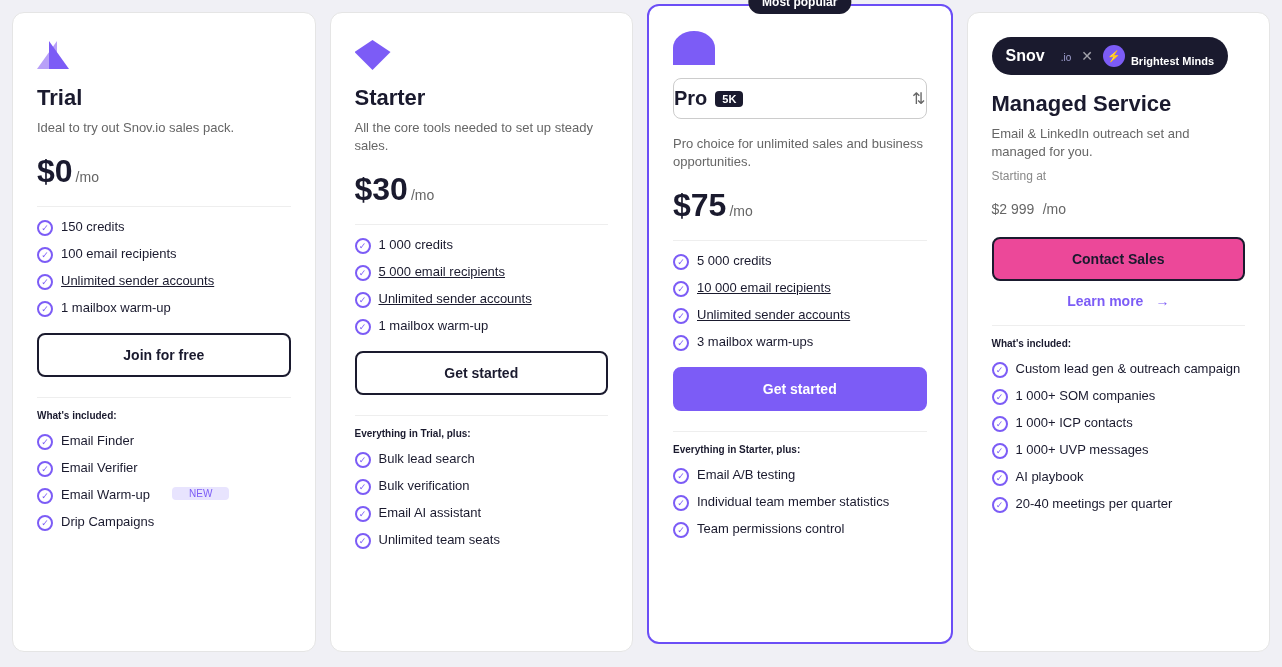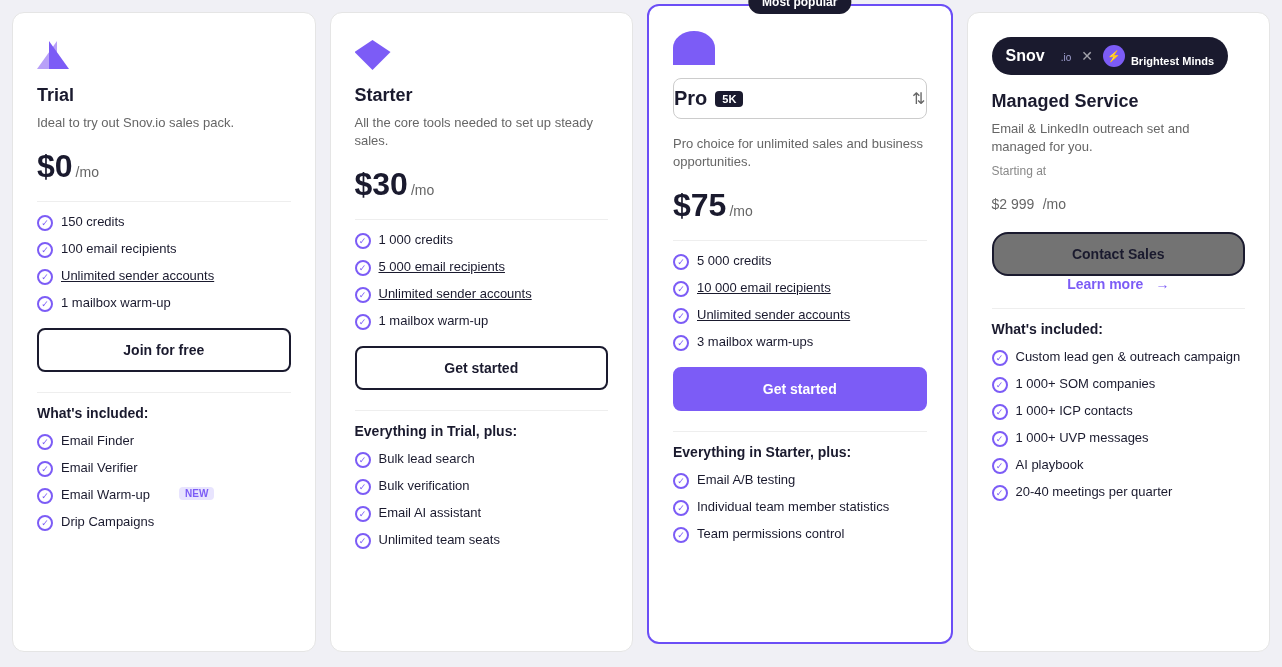--- a/index.html
+++ b/index.html
@@ -87,21 +87,21 @@
       clip-path: polygon(50% 0%, 100% 40%, 50% 100%, 0% 40%);
     }
     
     .icon-pro {
       width: 42px;
       height: 34px;
       background: #7c5cf6;
       border-radius: 50% 50% 0 0;
     }
     .plan-name {
-      font-size: 18px;
+      font-size: 22px;
       font-weight: 700;
       color: #1a1a2e;
       margin-bottom: 8px;
     }
     .plan-desc {
       font-size: 13px;
       color: #666;
       margin-bottom: 16px;
       line-height: 1.4;
     }
@@ -171,21 +171,21 @@
       background: #fff;
       border: 2px solid #1a1a2e;
       color: #1a1a2e;
     }
     .btn-filled {
       background: #7c5cf6;
       border: 2px solid #7c5cf6;
       color: #fff;
     }
     .section-title {
-      font-size: 14px;
+      font-size: 10px;
       font-weight: 700;
       color: #1a1a2e;
       margin-bottom: 12px;
     }
     
     .pro-selector {
       display: flex;
       align-items: center;
       justify-content: space-between;
       border: 1px solid #ccc;
@@ -276,48 +276,49 @@
     }
     .managed-price span {
       font-size: 14px;
       font-weight: 400;
       color: #666;
     }
     .btn-managed-outline {
       display: block;
       width: 100%;
       padding: 12px;
-      border-radius: 16px;
+      border-radius: 8px;
       font-size: 14px;
       font-weight: 600;
       cursor: pointer;
       text-align: center;
-      background: #737373;
+      margin-bottom: 12px;
+      background: #ec4899;
       border: 2px solid #1a1a2e;
       color: #1a1a2e;
     }
     .learn-more-link {
       display: flex;
       align-items: center;
       justify-content: center;
       gap: 12px;
       color: #7c5cf6;
       font-size: 14px;
       font-weight: 600;
       margin-bottom: 16px;
       cursor: pointer;
     }
     .new-badge {
       background: #e8e4fe;
       color: #7c5cf6;
       font-size: 10px;
-      font-weight: 700;
-      padding: 1px 6px;
+      font-weight: 400;
+      padding: 1px 17px;
       border-radius: 4px;
-      margin-left: 21px;
+      margin-left: 14px;
     }
   </style>
 </head>
 <body>
 
 <div class="pricing-grid">
 
   <div class="card">
     <div class="card-icon">
       <div class="icon-trial"></div>

